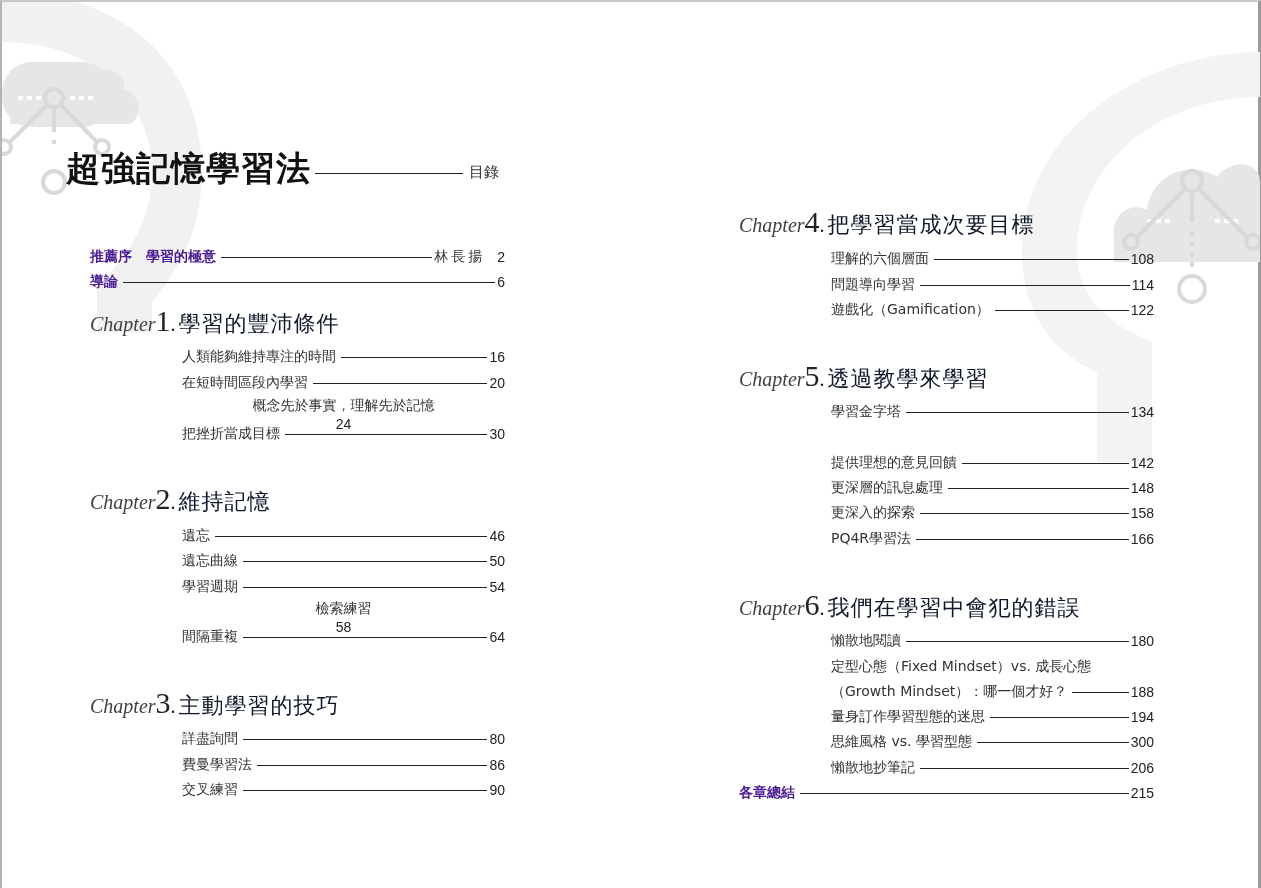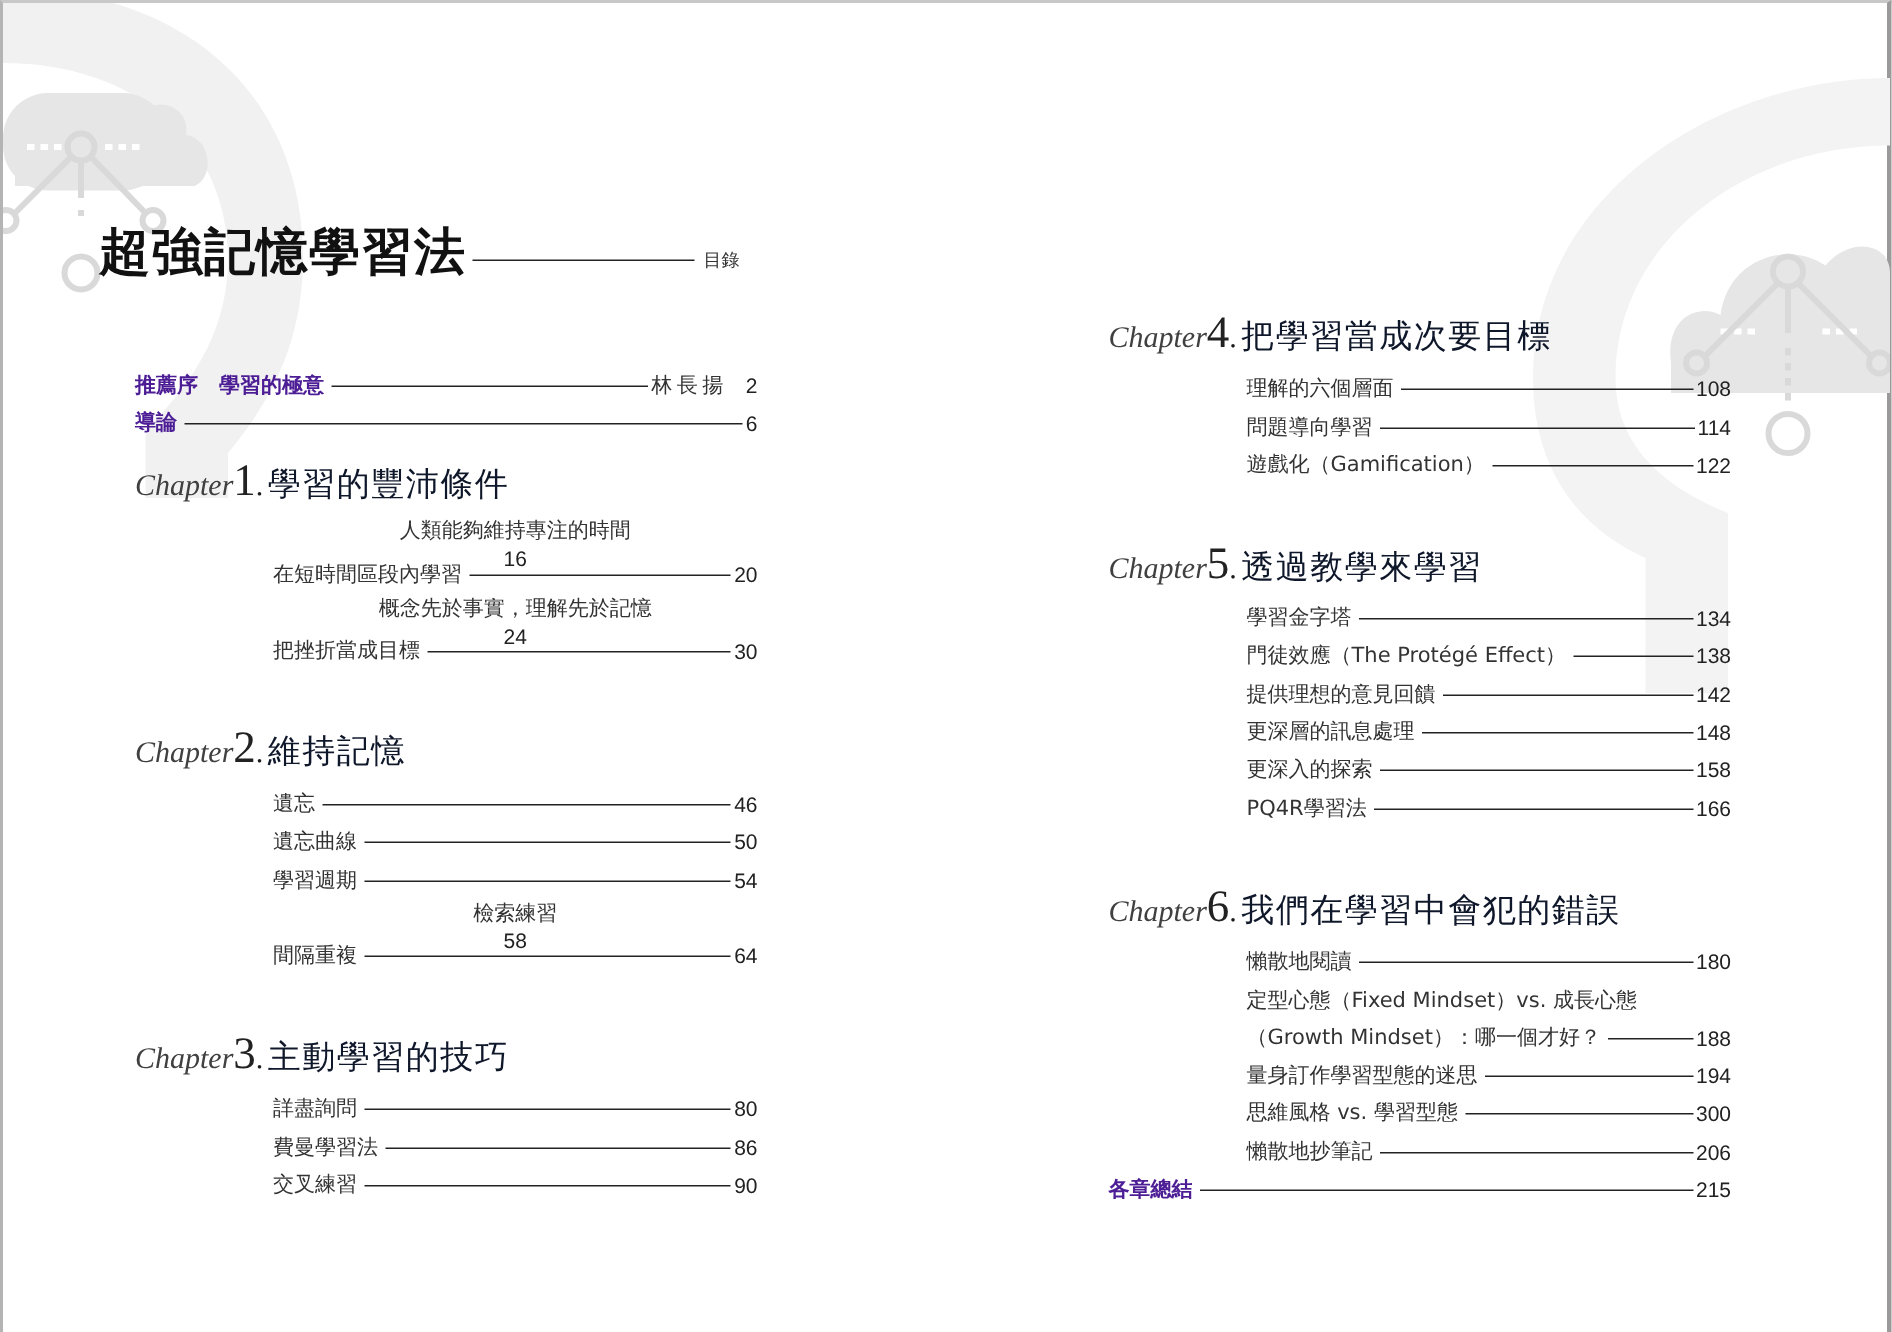--- a/index.html
+++ b/index.html
@@ -4,21 +4,21 @@
 <style>
   html,body{margin:0;padding:0;}
   body{width:1261px;height:888px;background:#fff;position:relative;overflow:hidden;
        font-family:"DejaVu Sans","Liberation Sans",sans-serif;color:#1a1a1a;}
   .page{position:absolute;left:0;top:0;width:1261px;height:888px;
         border-top:2px solid #c8c8c8;border-left:2px solid #b4b4b4;border-right:3px solid #9a9a9a;box-sizing:border-box;}
   .deco{position:absolute;pointer-events:none;}
   .title-row{position:absolute;left:64px;top:146px;display:flex;align-items:flex-end;}
   .book-title{font-family:"DejaVu Serif","Liberation Serif",serif;font-weight:bold;font-size:34px;letter-spacing:1px;color:#111;line-height:40px;}
   .title-rule{width:148px;height:0;border-top:1.5px solid #222;margin:0 6px 14px 4px;}
-  .toc-label{font-size:12px;color:#333;margin-bottom:6px;}
+  .toc-label{font-size:15px;color:#333;margin-bottom:6px;}
   .entry{position:absolute;display:flex;align-items:center;height:24px;font-size:14px;color:#333;}
   .entry .t{white-space:nowrap;}
   .entry .rule{flex:1;border-top:1px solid #222;margin:0 2px 0 5px;height:0;}
   .entry .n{font-family:"Liberation Sans","DejaVu Sans",sans-serif;font-size:14px;color:#222;white-space:nowrap;}
   .entry.bold .t{font-weight:bold;color:#4c1d95;}
   .entry .author{font-family:"DejaVu Serif","Liberation Serif",serif;letter-spacing:3px;margin-right:12px;font-size:14px;}
   .chap{position:absolute;display:flex;align-items:baseline;white-space:nowrap;}
   .chap .cw{font-family:"Liberation Serif","DejaVu Serif",serif;font-size:20px;color:#404040;font-style:italic;}
   .chap .cn{font-family:"Liberation Serif","DejaVu Serif",serif;font-size:30px;color:#222;line-height:30px;}
   .chap .dot{font-family:"Liberation Serif",serif;font-size:20px;margin-right:3px;}
@@ -94,21 +94,21 @@
     <span class="rule"></span>
     <span class="n">6</span>
   </div>
 
   <div class="chap" style="left:88px;top:304px;">
     <span class="cw">Chapter</span>
       <span class="cn">1</span>
       <span class="dot">.</span>
       <span class="ct">學習的豐沛條件</span>
   </div>
-  <div class="entry" style="left:180px;top:343px;width:323px;flex-direction:column;">
+  <div class="entry" style="left:180px;top:343px;width:323px;">
       <span class="t">人類能夠維持專注的時間</span>
       <span class="rule"></span>
       <span class="n">16</span>
     </div>
   <div class="entry" style="left:180px;top:369px;width:323px;">
       <span class="t">在短時間區段內學習</span>
       <span class="rule"></span>
       <span class="n">20</span>
     </div>
   <div class="entry" style="left:180px;top:395px;width:323px;flex-direction:column;">
@@ -201,25 +201,20 @@
   <div class="chap" style="left:737px;top:359px;">
     <span class="cw">Chapter</span>
       <span class="cn">5</span>
       <span class="dot">.</span>
       <span class="ct">透過教學來學習</span>
   </div>
   <div class="entry" style="left:829px;top:398px;width:323px;">
       <span class="t">學習金字塔</span>
       <span class="rule"></span>
       <span class="n">134</span>
-    </div>
-  <div class="entry" style="left:829px;top:423px;width:323px;">
-      <span class="t">門徒效應（The Protégé Effect）</span>
-      <span class="rule"></span>
-      <span class="n">138</span>
     </div>
   <div class="entry" style="left:829px;top:449px;width:323px;">
       <span class="t">提供理想的意見回饋</span>
       <span class="rule"></span>
       <span class="n">142</span>
     </div>
   <div class="entry" style="left:829px;top:474px;width:323px;">
       <span class="t">更深層的訊息處理</span>
       <span class="rule"></span>
       <span class="n">148</span>

